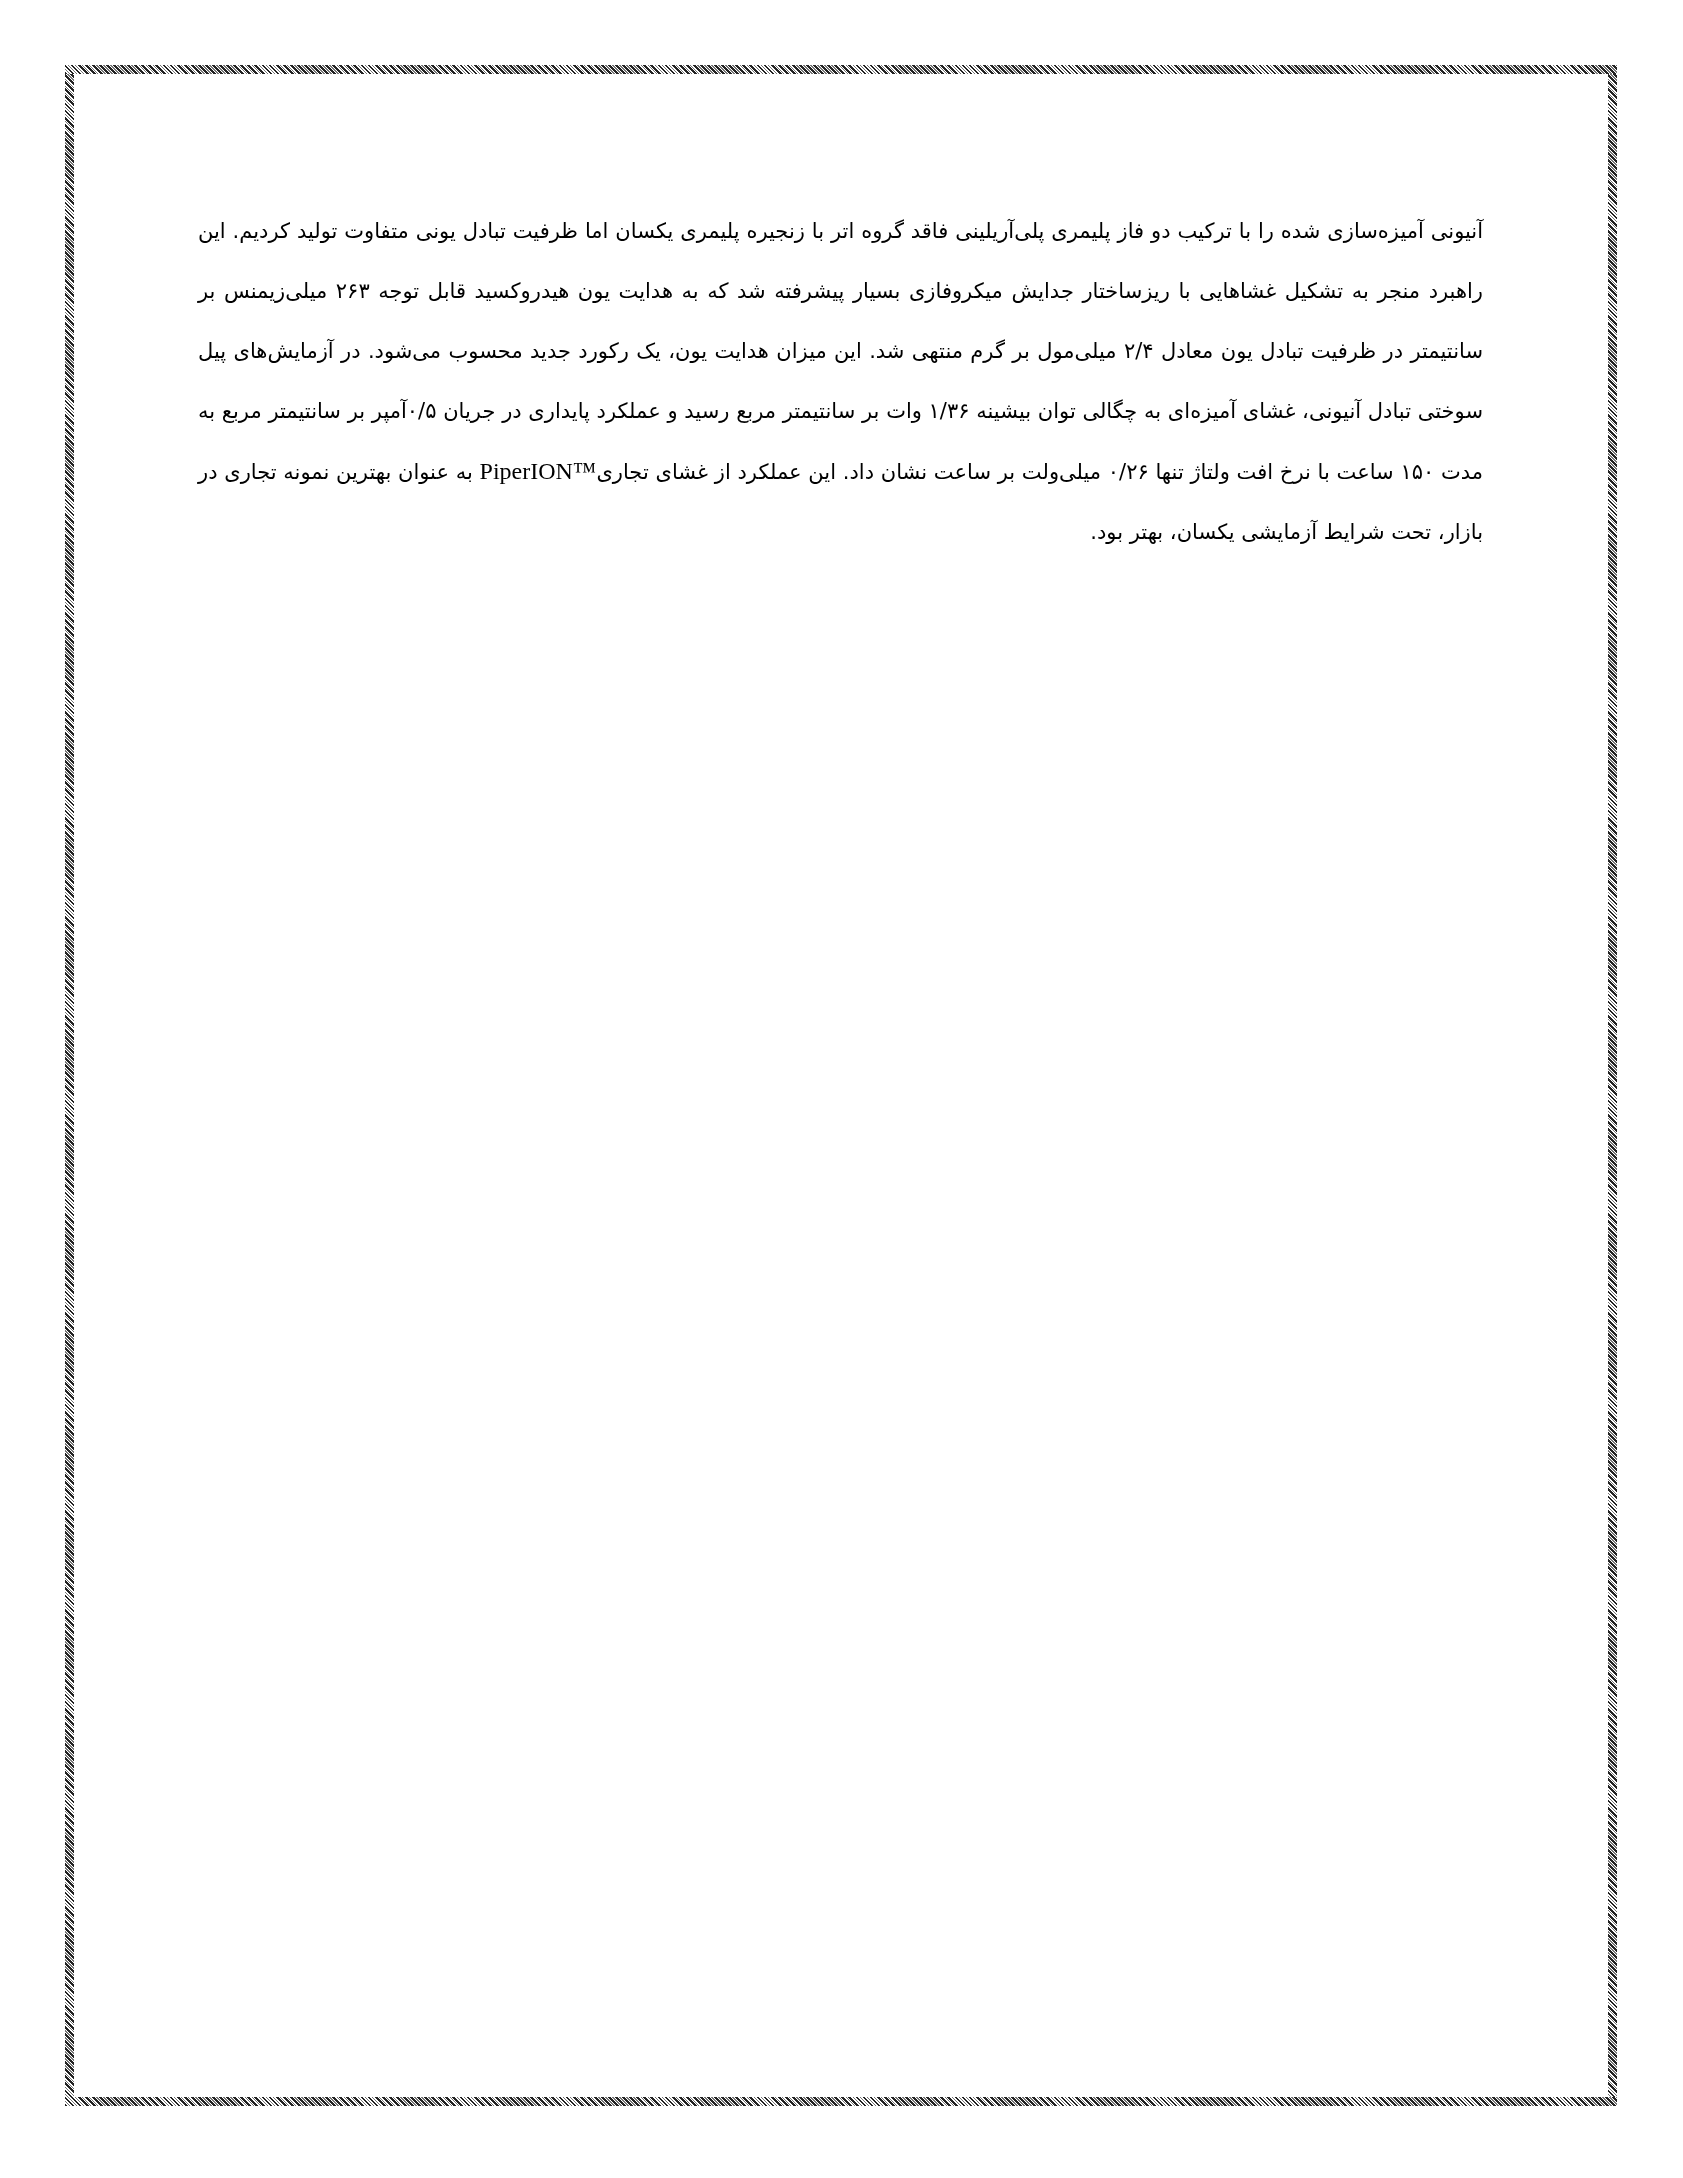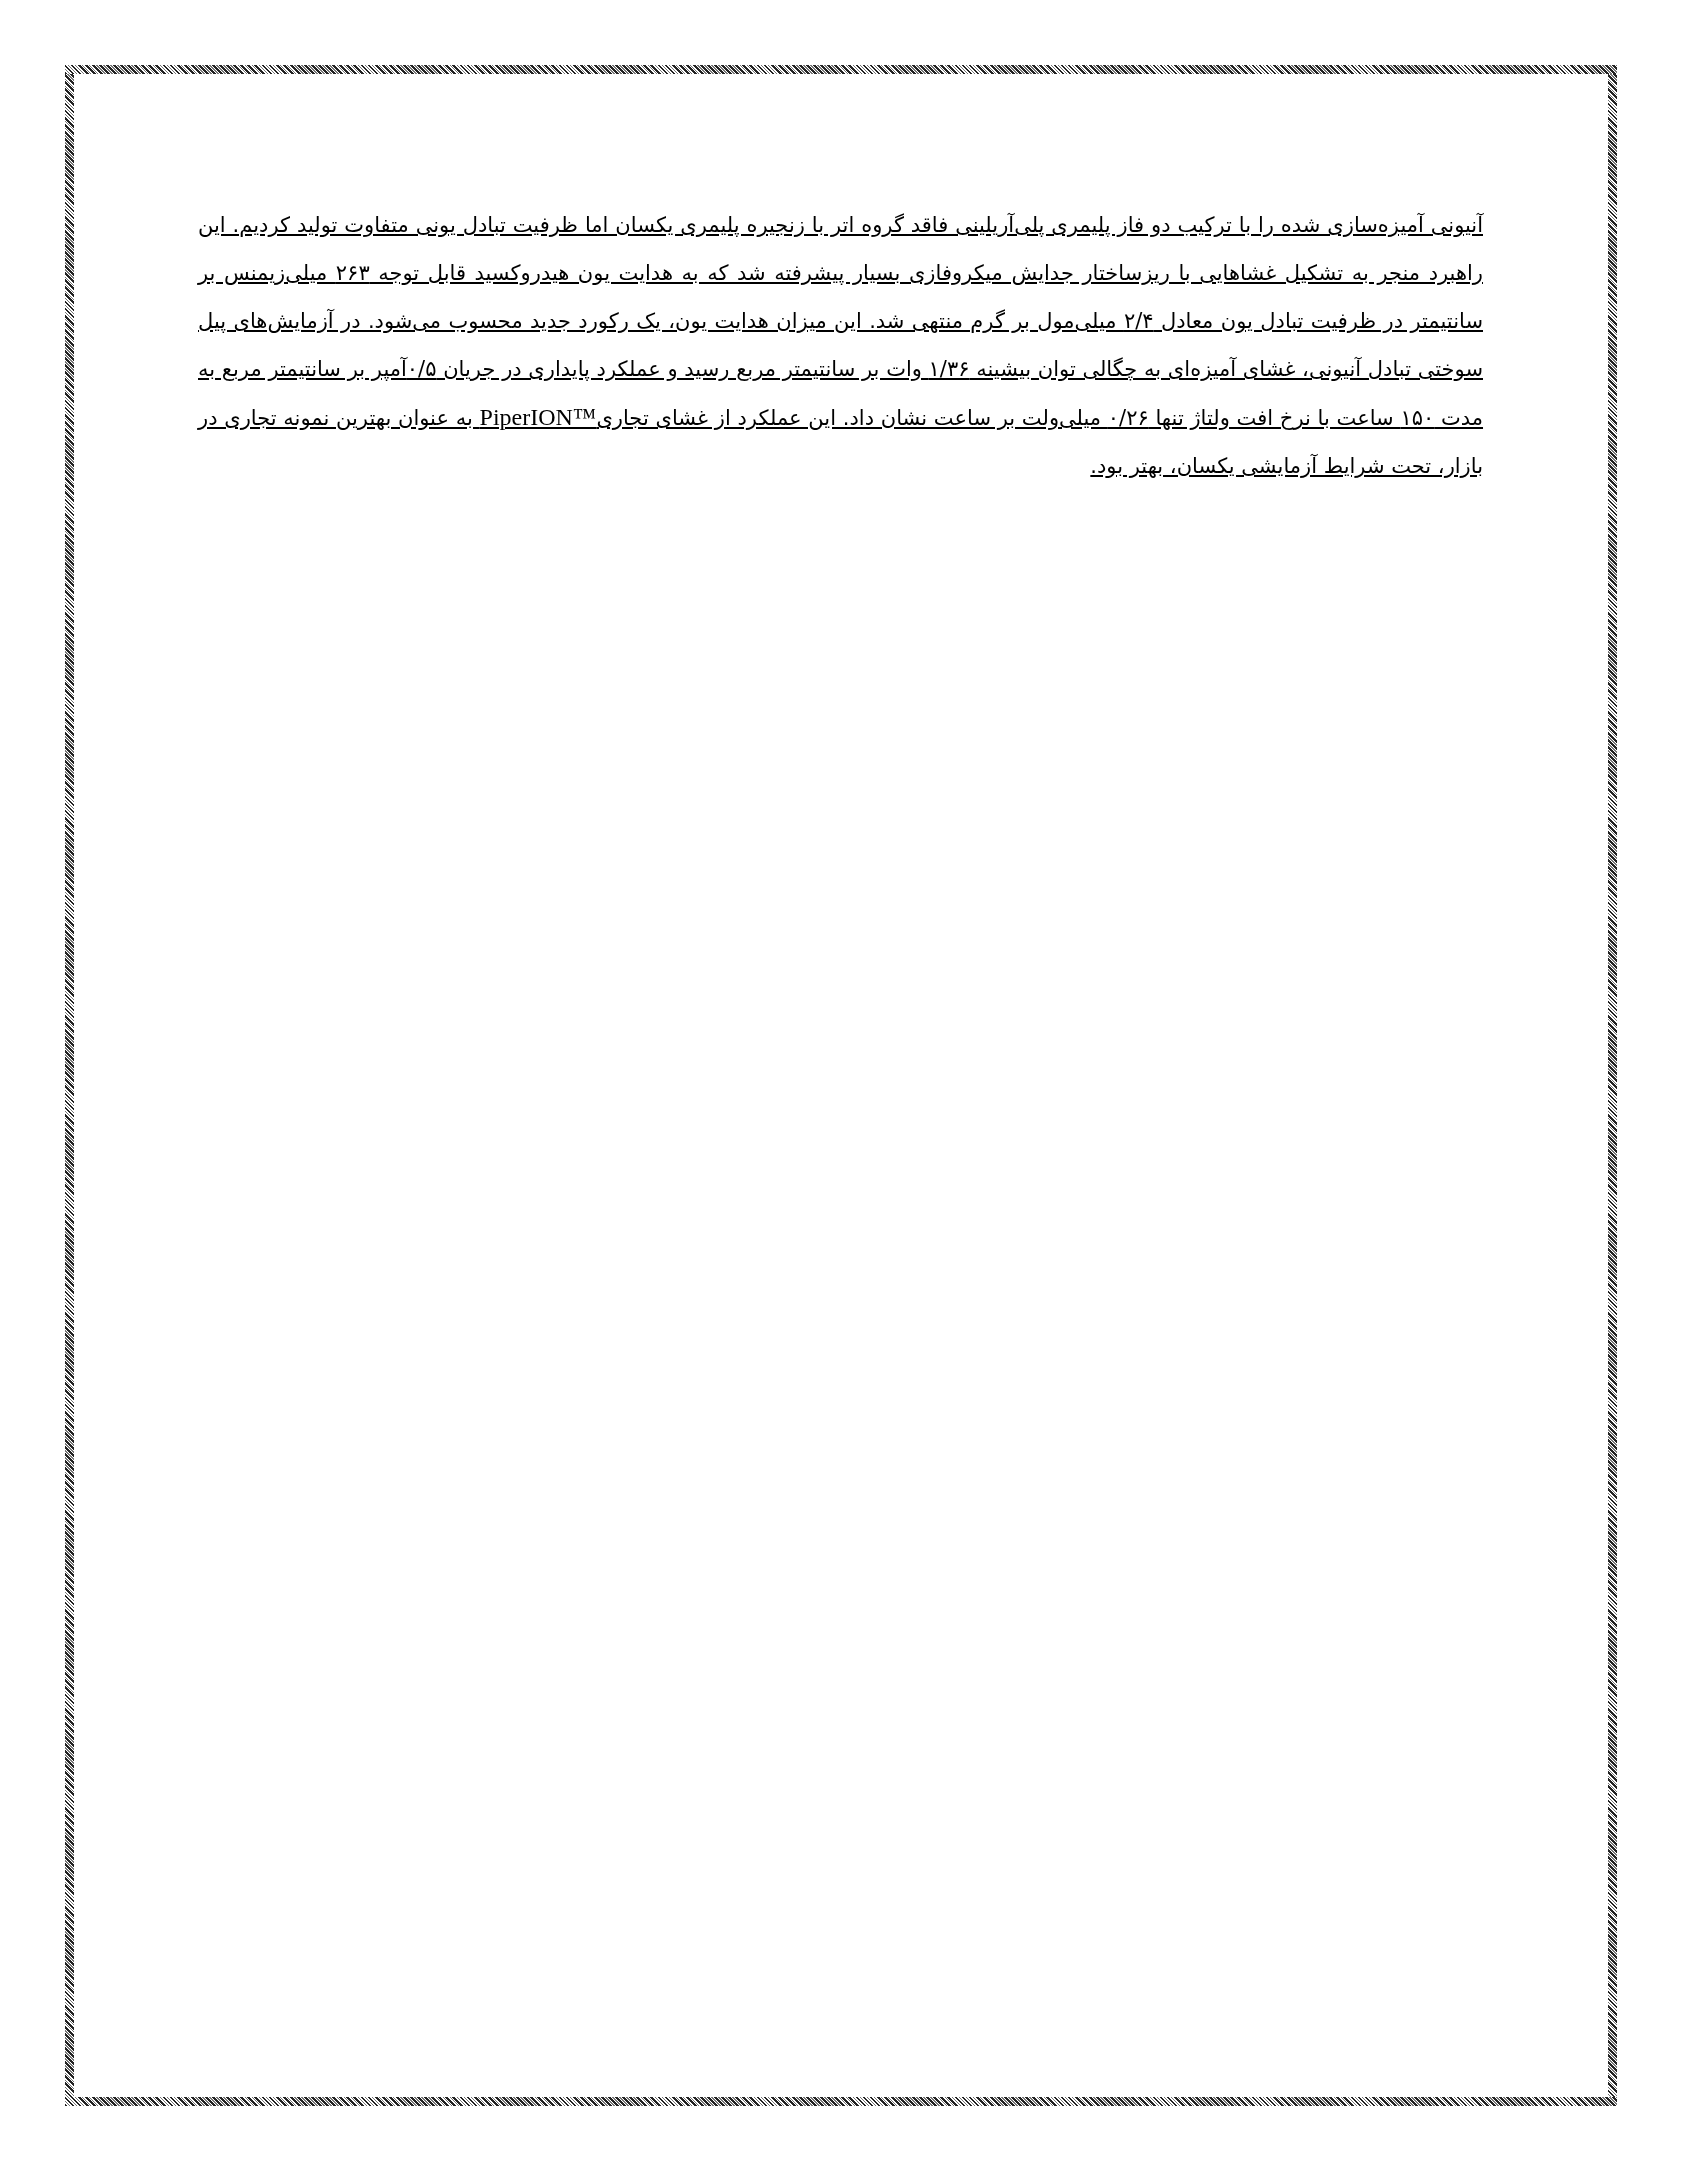--- a/index.html
+++ b/index.html
@@ -43,23 +43,22 @@
     .content {
       position: absolute;
       left: 198px;
       top: 201px;
       width: 1285px;
       direction: rtl;
       text-align: justify;
       text-align-last: right;
       font-family: "DejaVu Sans", sans-serif;
       font-size: 21px;
-      line-height: 48px;
+      line-height: 60px;
       color: #000000;
-      text-decoration: underline;
     }
     .content p {
       margin: 0;
     }
     .ltr-run {
       font-family: "Liberation Serif", serif;
       font-size: 24px;
       unicode-bidi: embed;
       direction: ltr;
     }

